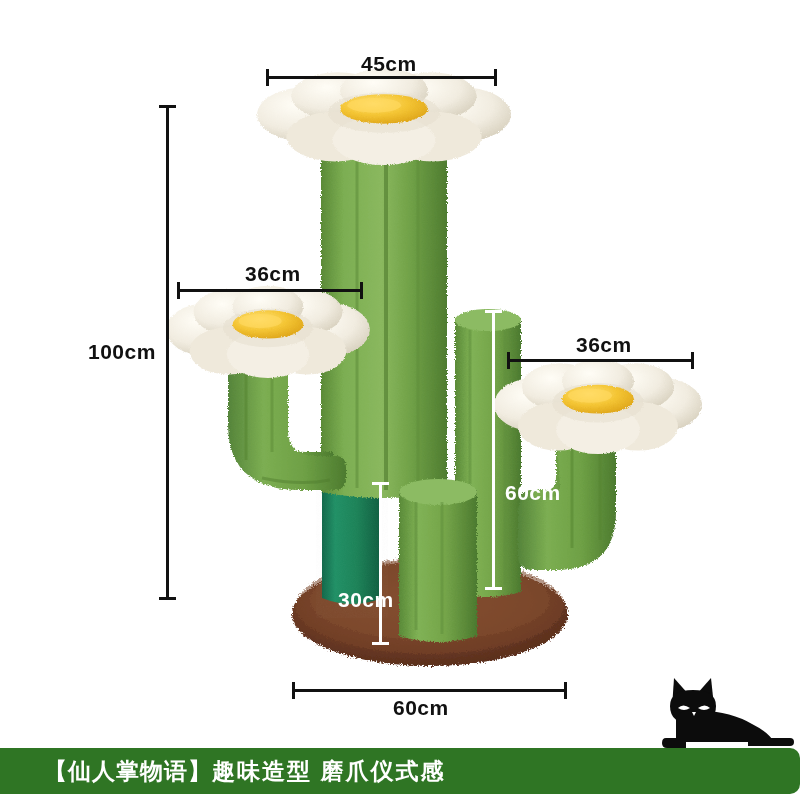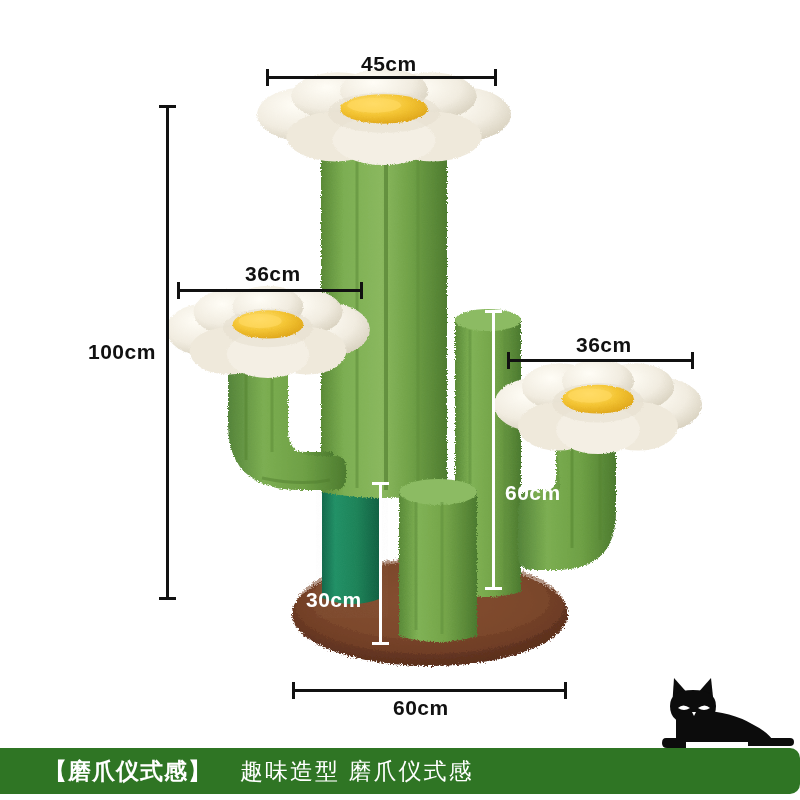--- a/index.html
+++ b/index.html
@@ -77,23 +77,22 @@
     padding-left: 58px;
   }
   #banner .btext {
     color: #ffffff;
     font-size: 23px;
     font-weight: bold;
     letter-spacing: 1px;
     white-space: nowrap;
   }
   #banner .btext .sub {
-    font-weight: normal;
+    font-weight: bold;
     letter-spacing: 2px;
-    margin-left: 28px;
   }
 
   
   #cat {
     position: absolute;
     left: 656px;
     top: 672px;
     width: 138px;
     height: 82px;
   }
@@ -316,21 +315,21 @@
     <span class="cap l"></span>
     <span class="cap r"></span>
   </div>
 
   <div class="dim-label white" style="left:505px; top:481px; font-size:21px;">60cm</div>
   <div class="vline white-line" style="left:492px; top:310px; height:280px;">
     <span class="cap t"></span>
     <span class="cap b"></span>
   </div>
 
-  <div class="dim-label white" style="left:306px; top:588px; font-size:21px;">30cm</div>
+  <div class="dim-label white" style="left:338px; top:588px; font-size:21px;">30cm</div>
   <div class="vline white-line" style="left:379px; top:482px; height:163px;">
     <span class="cap t"></span>
     <span class="cap b"></span>
   </div>
 
   <div class="hline" style="left:292px; top:689px; width:275px;">
     <span class="cap l"></span>
     <span class="cap r"></span>
   </div>
   <div class="dim-label black" style="left:393px; top:696px; font-size:21px;">60cm</div>
@@ -348,17 +347,17 @@
 
     <path d="M10,66 Q6,66 6,71 Q6,76 11,76 L30,76 L30,66 Z" fill="#0c0c0c"></path>
 
     <path d="M22,36 Q27,31 34,36 Q28,40 22,36 Z" fill="#ffffff"></path>
     <path d="M42,36 Q49,31 54,36 Q48,40 42,36 Z" fill="#ffffff"></path>
     <path d="M36,40 L40,40 L38,44 Z" fill="#ffffff"></path>
   </svg>
 
   <div id="banner">
     <div class="btext">
-      <span>【磨爪仪式感】</span><span class="sub">趣味造型 磨爪仪式感</span>
+      <span>【仙人掌物语】</span><span class="sub">趣味造型 磨爪仪式感</span>
     </div>
   </div>
 
 </div>
 
 </body></html>

